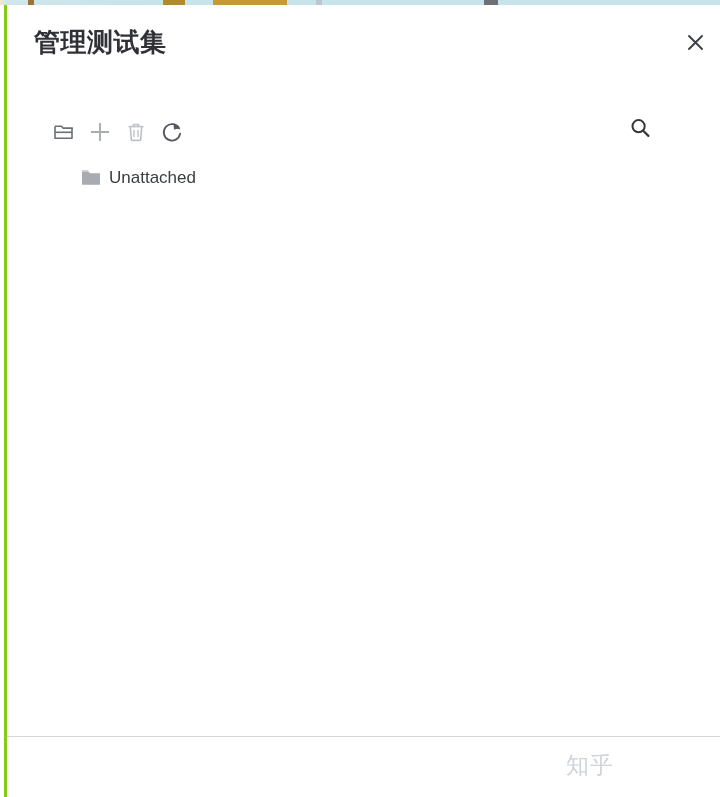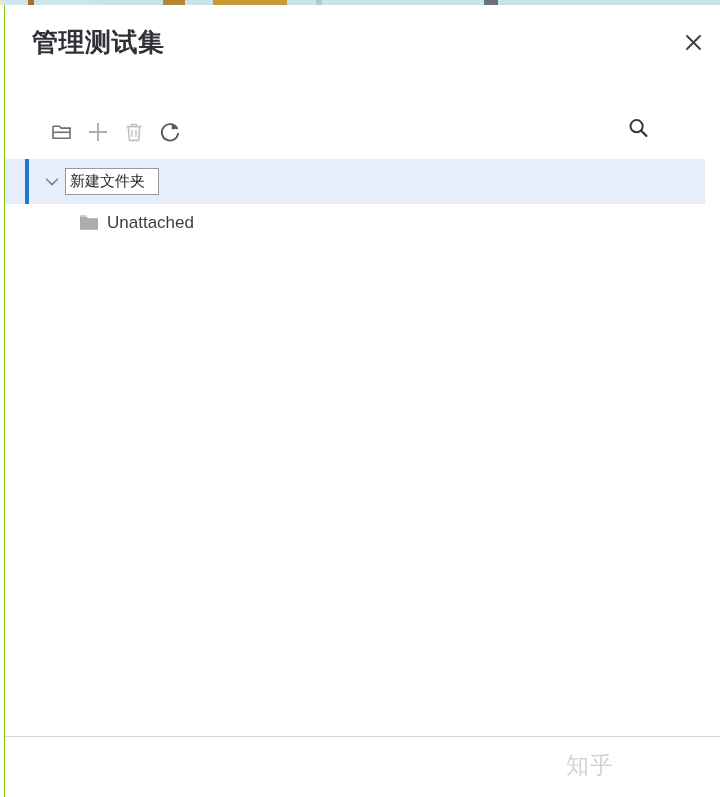--- a/index.html
+++ b/index.html
@@ -37,21 +37,21 @@
   .bg-sliver .m3 { left: 213px; width: 74px; background: #c79a36; }
   .bg-sliver .m4 { left: 316px; width: 6px;  background: #b9c6cb; }
   .bg-sliver .m5 { left: 484px; width: 14px; background: #6d7176; }
 
   
   .dialog {
     position: absolute;
     left: 4px; top: 5px;
     width: 716px; height: 792px;
     background: #ffffff;
-    border-left: 1px solid #84cc16;
+    border-left: 3px solid #84cc16;
     box-sizing: border-box;
   }
 
   
   .header {
     position: absolute;
     left: 0; top: 0;
     width: 716px; height: 78px;
   }
   .dialog-title {
@@ -251,31 +251,20 @@
     <div class="tool-btn tb-search">
       <svg width="22" height="22" viewBox="0 0 22 22" aria-hidden="true">
         <circle cx="9.6" cy="9.2" r="6.1" stroke="currentColor" stroke-width="2" fill="none"></circle>
         <path d="M14.2 13.7 L19.4 18.9" stroke="currentColor" stroke-width="2.2" fill="none" stroke-linecap="round"></path>
       </svg>
     </div>
   </div>
 
   <div class="tree">
 
-    <div class="tree-row selected">
-      <div class="sel-bar"></div>
-
-      <div class="row-chevron">
-        <svg width="14" height="10" viewBox="0 0 14 10" aria-hidden="true">
-          <path d="M1.6 2.2 L7 7.6 L12.4 2.2" stroke="currentColor" stroke-width="1.5" fill="none" stroke-linecap="round" stroke-linejoin="round"></path>
-        </svg>
-      </div>
-
-      <input class="name-input" type="text" value="新建文件夹" style="">
-    </div>
 
     <div class="tree-row child">
       <div class="child-folder-icon">
         <svg width="20" height="18" viewBox="0 0 20 18" aria-hidden="true">
           <path d="M1 2.4 h6.5 l1.5 1.8 H19 V15.8 H1 Z" fill="currentColor"></path>
           <path d="M1 1.2 h6.2 V2.6 H1 Z" fill="#c3c6ca"></path>
         </svg>
       </div>
       <div class="child-label">Unattached</div>
     </div>

